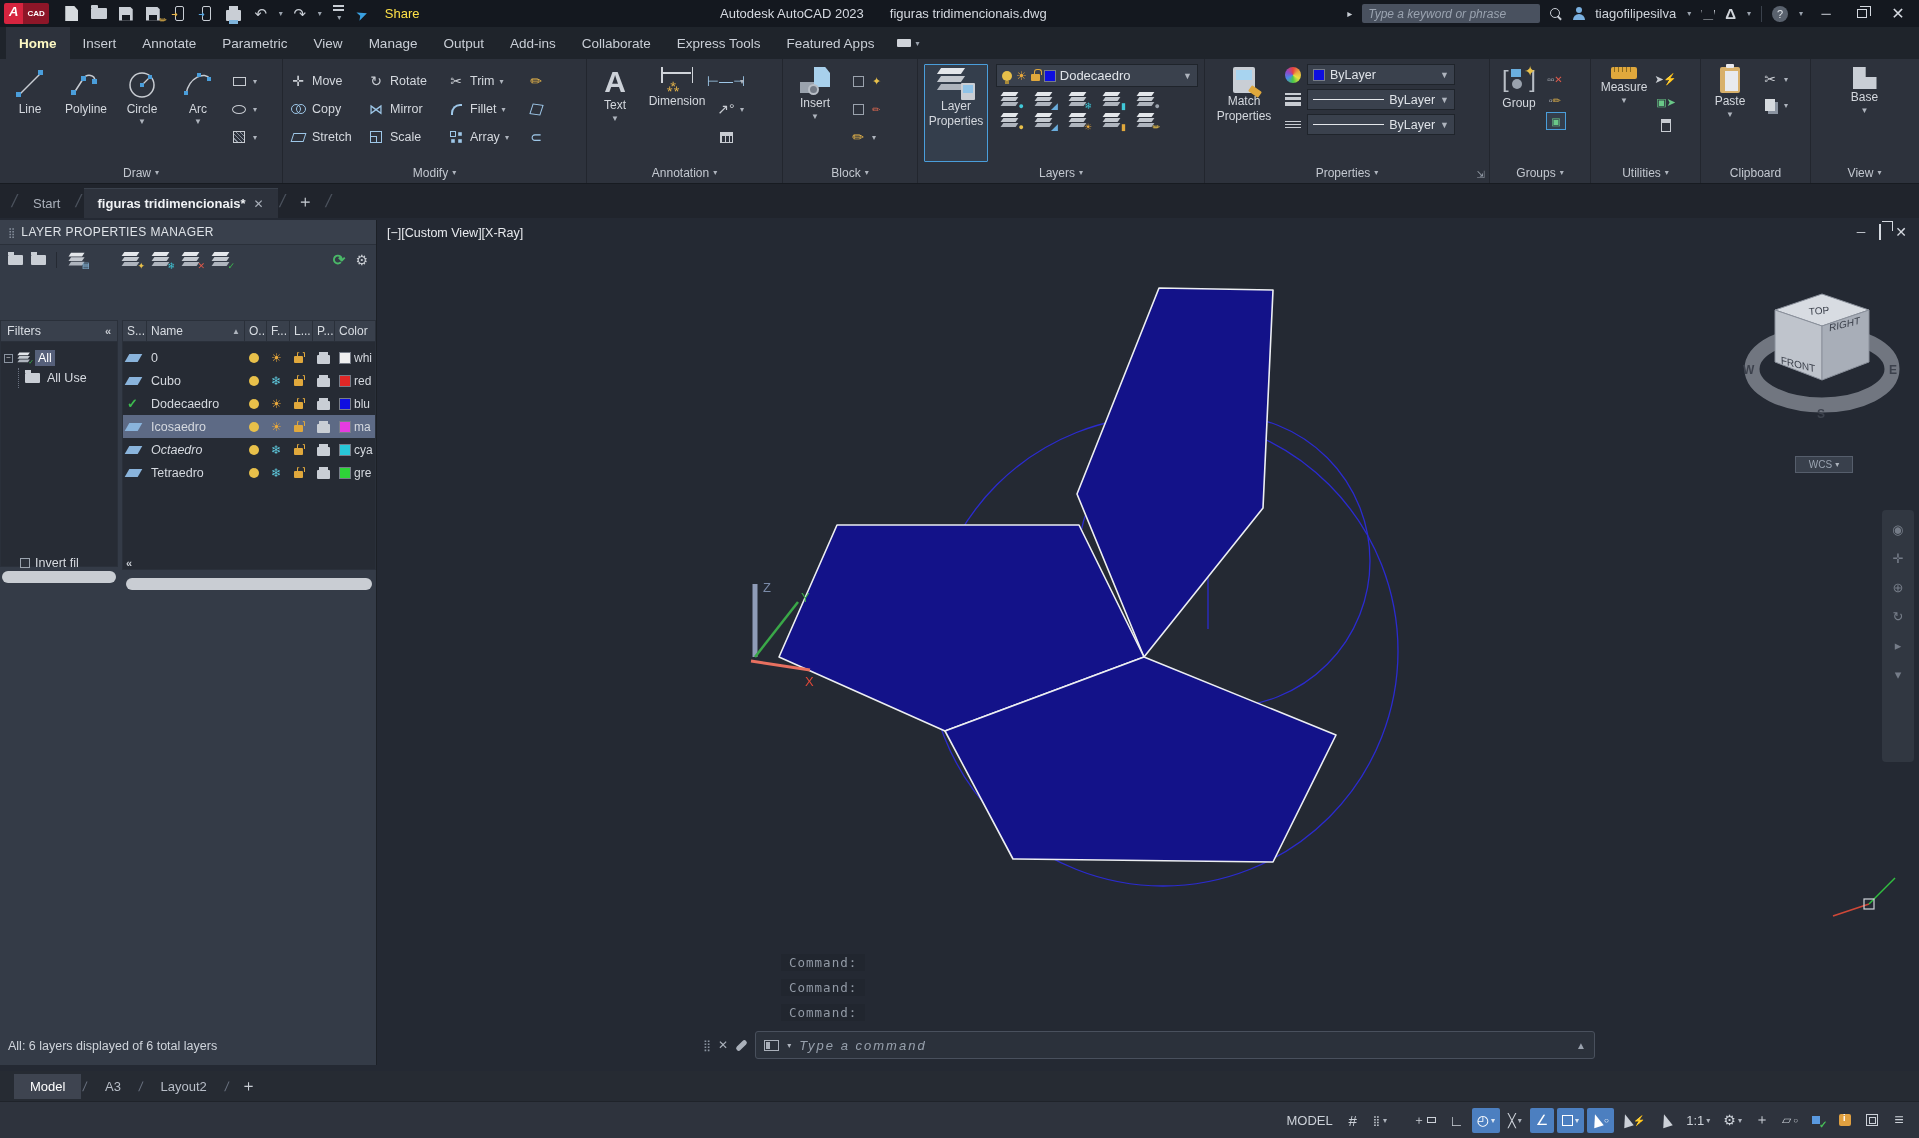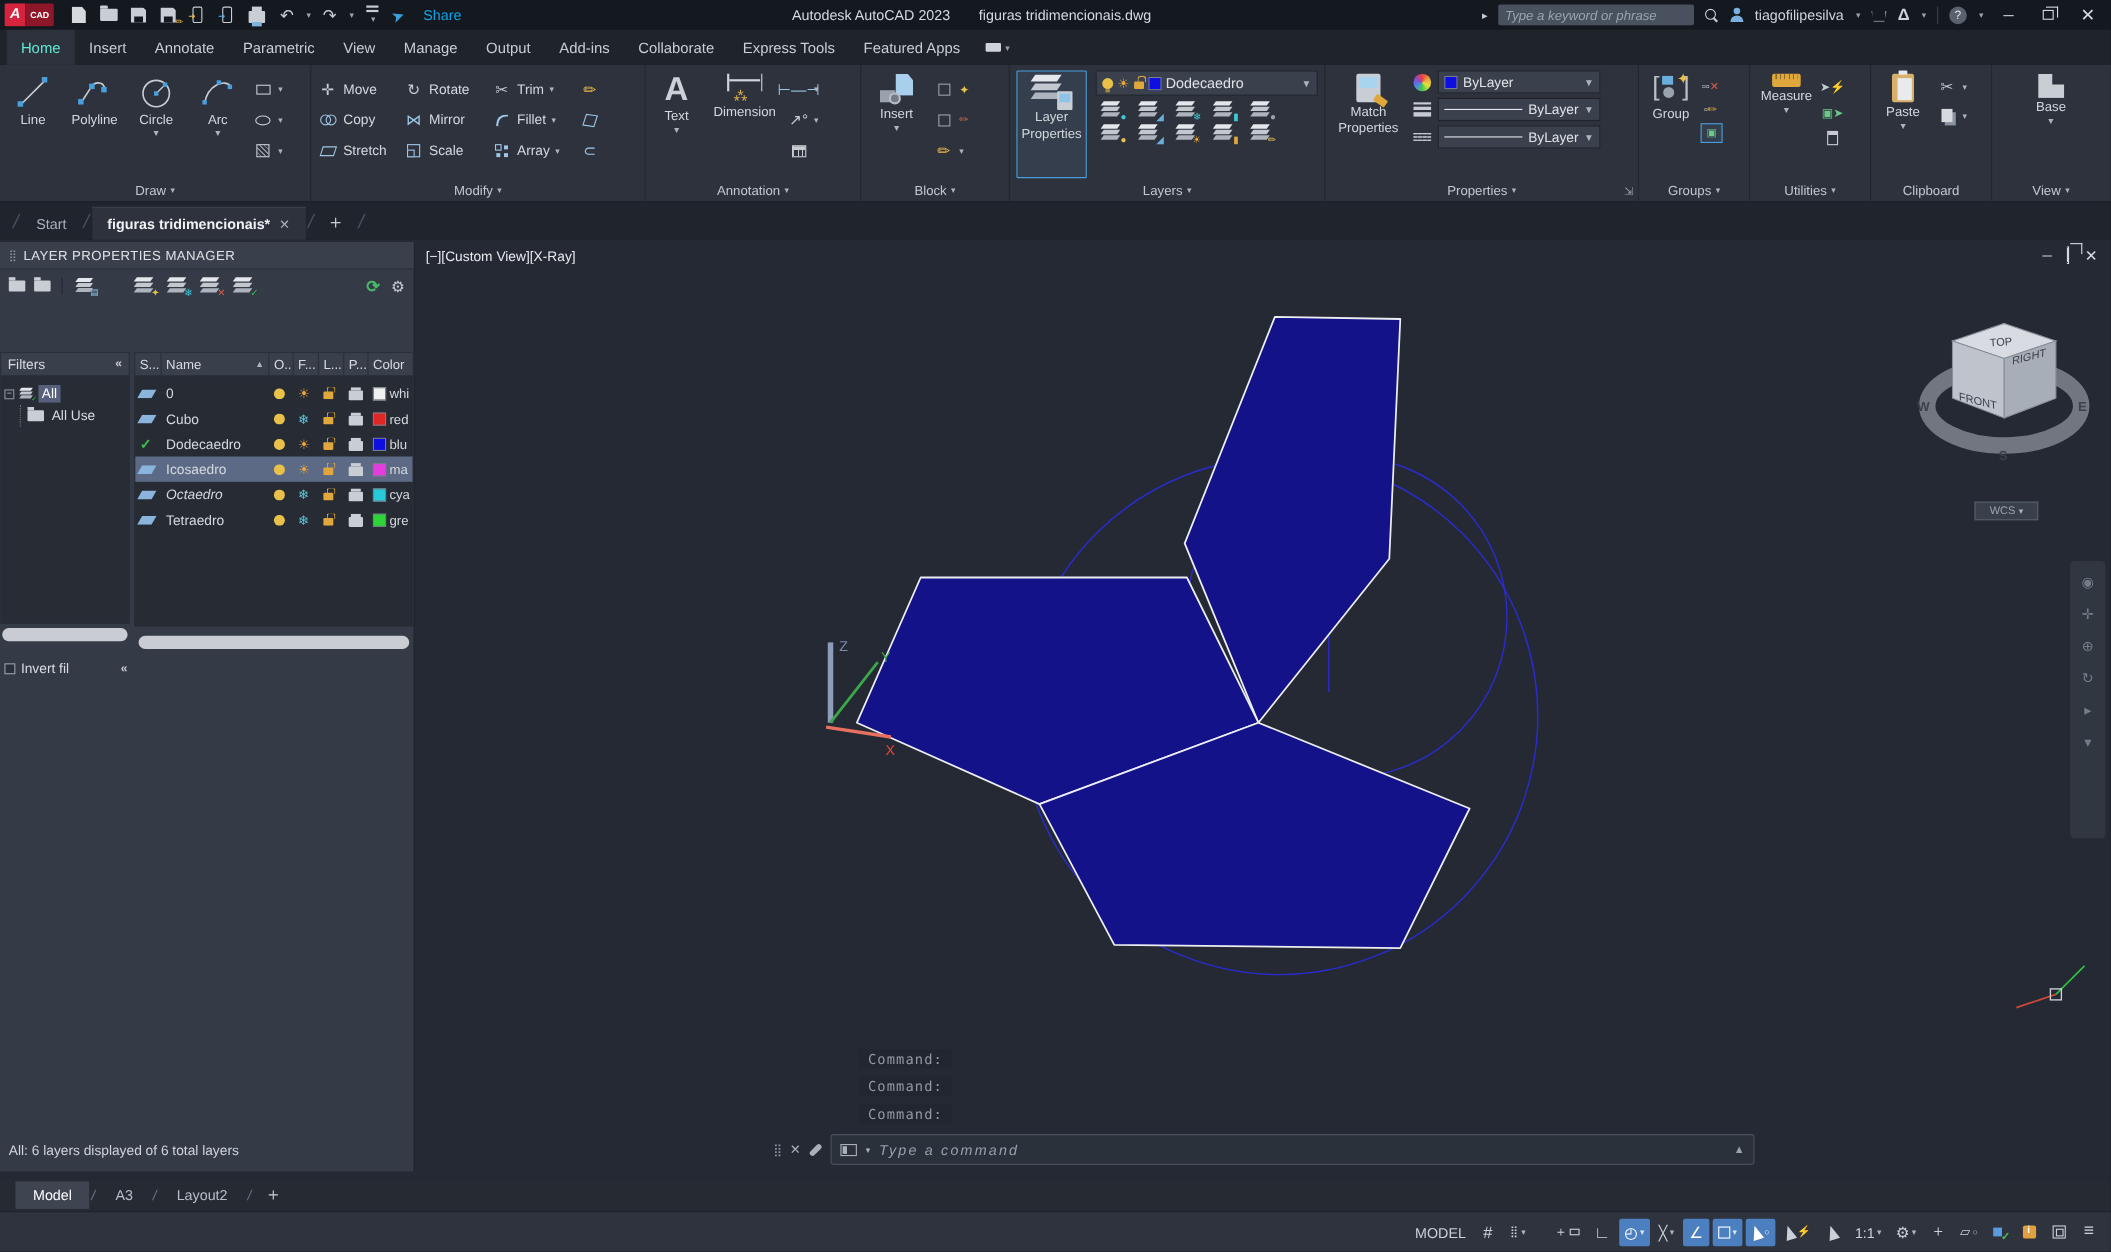--- a/index.html
+++ b/index.html
@@ -29,21 +29,21 @@
   .ic-phone.gold:after{content:"➜";color:#e8b64a;font-size:8px;position:absolute;left:-5px;top:3px;}
   .ic-phone.blue:after{content:"➜";color:#58a6e0;font-size:8px;position:absolute;left:-5px;top:3px;}
   .ic-printer{width:15px;height:11px;background:#c9ced5;border-radius:1px;position:relative;margin-top:4px;}
   .ic-printer:before{content:"";position:absolute;top:-4px;left:3px;width:9px;height:4px;background:#c9ced5;}
   .ic-printer:after{content:"";position:absolute;bottom:-3px;left:3px;width:9px;height:4px;background:#7fb4dc;}
   .arr{font-size:15px;color:#c8cdd4;}
   .mini-caret{font-size:8px;color:#9aa2ad;margin-left:1px;}
   .ic-custom{display:flex;flex-direction:column;gap:2px;align-items:center;}
   .ic-custom i{display:block;width:11px;height:2px;background:#c8cdd4;}
   .ic-plane{color:#3aa0e0;font-size:14px;display:inline-block;transform:rotate(-20deg);}
-  .share-label{color:#0ea5e9;margin-left:2px;}
+  .share-label{color:#fde047;margin-left:2px;}
   .tb-center{flex:1;display:flex;justify-content:center;gap:26px;color:#d5d9e0;}
   .tb-right{display:flex;align-items:center;gap:10px;padding-right:8px;}
   .searchbox{width:178px;height:19px;background:#49515f;border-radius:2px;display:flex;align-items:center;padding:0 6px;}
   .searchbox span{color:#9aa3b0;font-style:italic;font-size:12px;}
   .ic-mag{width:12px;height:12px;position:relative;display:inline-block;}
   .ic-mag:before{content:"";position:absolute;width:8px;height:8px;border:1.5px solid #c8cdd4;border-radius:50%;}
   .ic-mag:after{content:"";position:absolute;width:5px;height:1.5px;background:#c8cdd4;transform:rotate(45deg);left:7px;top:9px;}
   .ic-user{width:13px;height:13px;position:relative;display:inline-block;}
   .ic-user:before{content:"";position:absolute;left:4px;top:0;width:6px;height:6px;background:#7ab0e0;border-radius:50%;}
   .ic-user:after{content:"";position:absolute;left:1px;top:7px;width:12px;height:6px;background:#7ab0e0;border-radius:6px 6px 0 0;}
@@ -51,21 +51,21 @@
   .adesk-logo{font-size:15px;color:#d0d4da;font-weight:bold;}
   .tb-divider{width:1px;height:16px;background:#3a414c;}
   .ic-help{width:16px;height:16px;border-radius:50%;background:#5a626e;color:#dfe3e8;font-size:11px;display:inline-flex;align-items:center;justify-content:center;}
   .winbtn{width:26px;height:20px;display:inline-flex;align-items:center;justify-content:center;color:#d5d9e0;font-size:13px;}
   .ic-restore{width:10px;height:9px;border:1.5px solid #d5d9e0;position:relative;}
   .ic-restore:before{content:"";position:absolute;top:-4px;left:2px;width:10px;height:9px;border:1.5px solid #d5d9e0;border-bottom:none;border-left:none;}
 
   
   .ribbontabs{height:32px;background:#1f242b;display:flex;align-items:stretch;padding-left:6px;color:#c9ced6;font-size:13.5px;flex:0 0 auto;}
   .rtab{display:flex;align-items:center;padding:0 13px;cursor:default;}
-  .rtab.active{background:#2d323c;color:#5eead4;}
+  .rtab.active{background:#2d323c;color:#fef9c3;font-weight:bold;}
   .rtoggle{display:flex;align-items:center;gap:3px;margin-left:10px;}
   .rtoggle .bar{width:14px;height:8px;background:#d0d4da;border-radius:1px;}
 
   
   .ribbon{height:125px;background:#2d323c;display:flex;flex:0 0 auto;border-bottom:1px solid #171b21;}
   .panel{height:100%;border-right:1px solid #22262e;display:flex;flex-direction:column;position:relative;}
   .panel-body{flex:1;display:flex;padding:5px 6px 0;gap:8px;}
   .panel-label{height:21px;display:flex;align-items:center;justify-content:center;gap:4px;font-size:12px;color:#c3c8d0;}
   .panel-label .car{font-size:8px;color:#aeb4bd;}
   .launcher{position:absolute;right:4px;bottom:3px;font-size:10px;color:#9aa2ad;}
@@ -181,21 +181,21 @@
   .grid-head{height:22px;background:#39404c;display:flex;border:1px solid #2a303a;font-size:12px;color:#d8dce2;}
   .gcol{display:flex;align-items:center;padding:0 4px;border-right:1px solid #2a303a;overflow:hidden;white-space:nowrap;}
   .grid-body{height:228px;background:#262b34;border:1px solid #2a303a;border-top:none;padding-top:4px;}
   .lrow{display:flex;align-items:center;height:23px;font-size:12.5px;color:#d5d9df;}
   .lrow .cell{display:flex;align-items:center;padding:0 4px;overflow:hidden;white-space:nowrap;}
   .ic-par{width:13px;height:8px;background:#8ab4dc;transform:skewX(-30deg);}
   .ic-check{color:#3dba4e;font-weight:bold;font-size:13px;}
   .ic-printer-s{width:13px;height:9px;background:#c9ced5;border-radius:1px;position:relative;margin-top:3px;}
   .ic-printer-s:before{content:"";position:absolute;top:-3px;left:2px;width:9px;height:3px;background:#c9ced5;}
   .swlbl{margin-left:3px;font-size:12px;color:#d5d9df;}
-  .invert-row{position:absolute;left:4px;top:236px;display:flex;align-items:center;gap:5px;width:112px;justify-content:space-between;margin-top:45px;}
+  .invert-row{position:absolute;left:20px;top:236px;display:flex;align-items:center;gap:5px;width:112px;justify-content:space-between;}
   .cbox{width:10px;height:10px;border:1px solid #9aa3ae;background:#2b313b;}
   .pal-status{position:absolute;left:8px;bottom:12px;font-size:12.5px;color:#cfd4db;}
   .chev{color:#c8ccd2;font-size:11px;font-weight:bold;}
 
   
   .drawarea{position:absolute;left:377px;top:0;right:0;bottom:0;}
   .vplabel{position:absolute;left:10px;top:8px;color:#e8eaee;font-size:12.5px;z-index:3;}
   .vpwin{position:absolute;right:12px;top:6px;display:flex;gap:14px;align-items:center;z-index:3;color:#d5d9e0;font-size:12px;}
   .navbar{position:absolute;left:1505px;top:292px;width:32px;height:252px;background:rgba(120,128,140,.16);border-radius:4px;z-index:2;display:flex;flex-direction:column;align-items:center;gap:14px;padding-top:12px;color:#9aa2ae;font-size:13px;}
   .navbar span{opacity:.65;}

